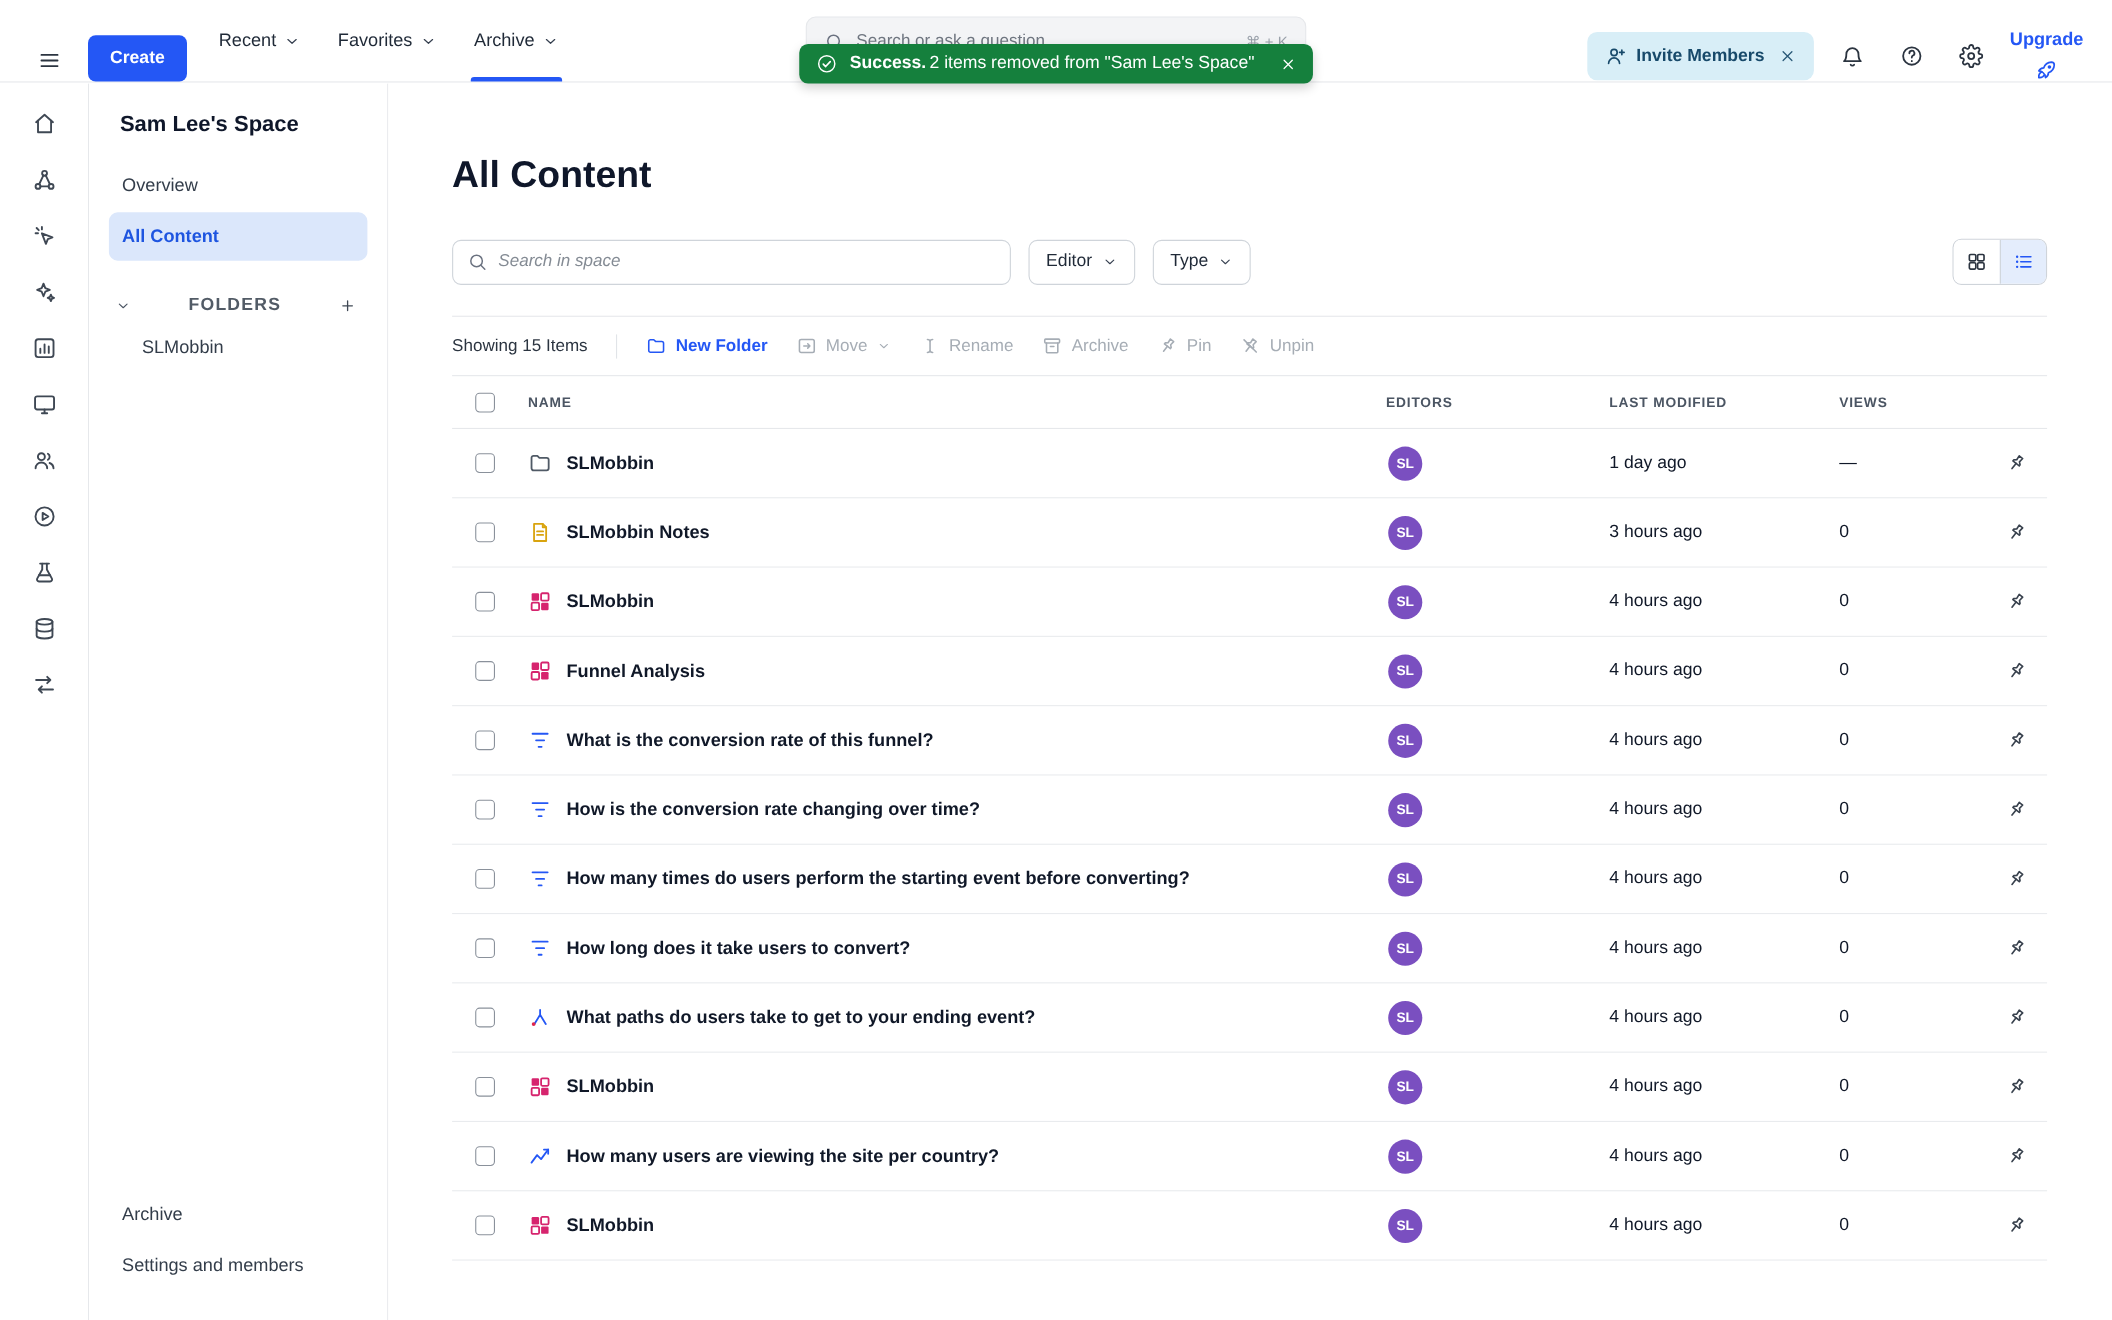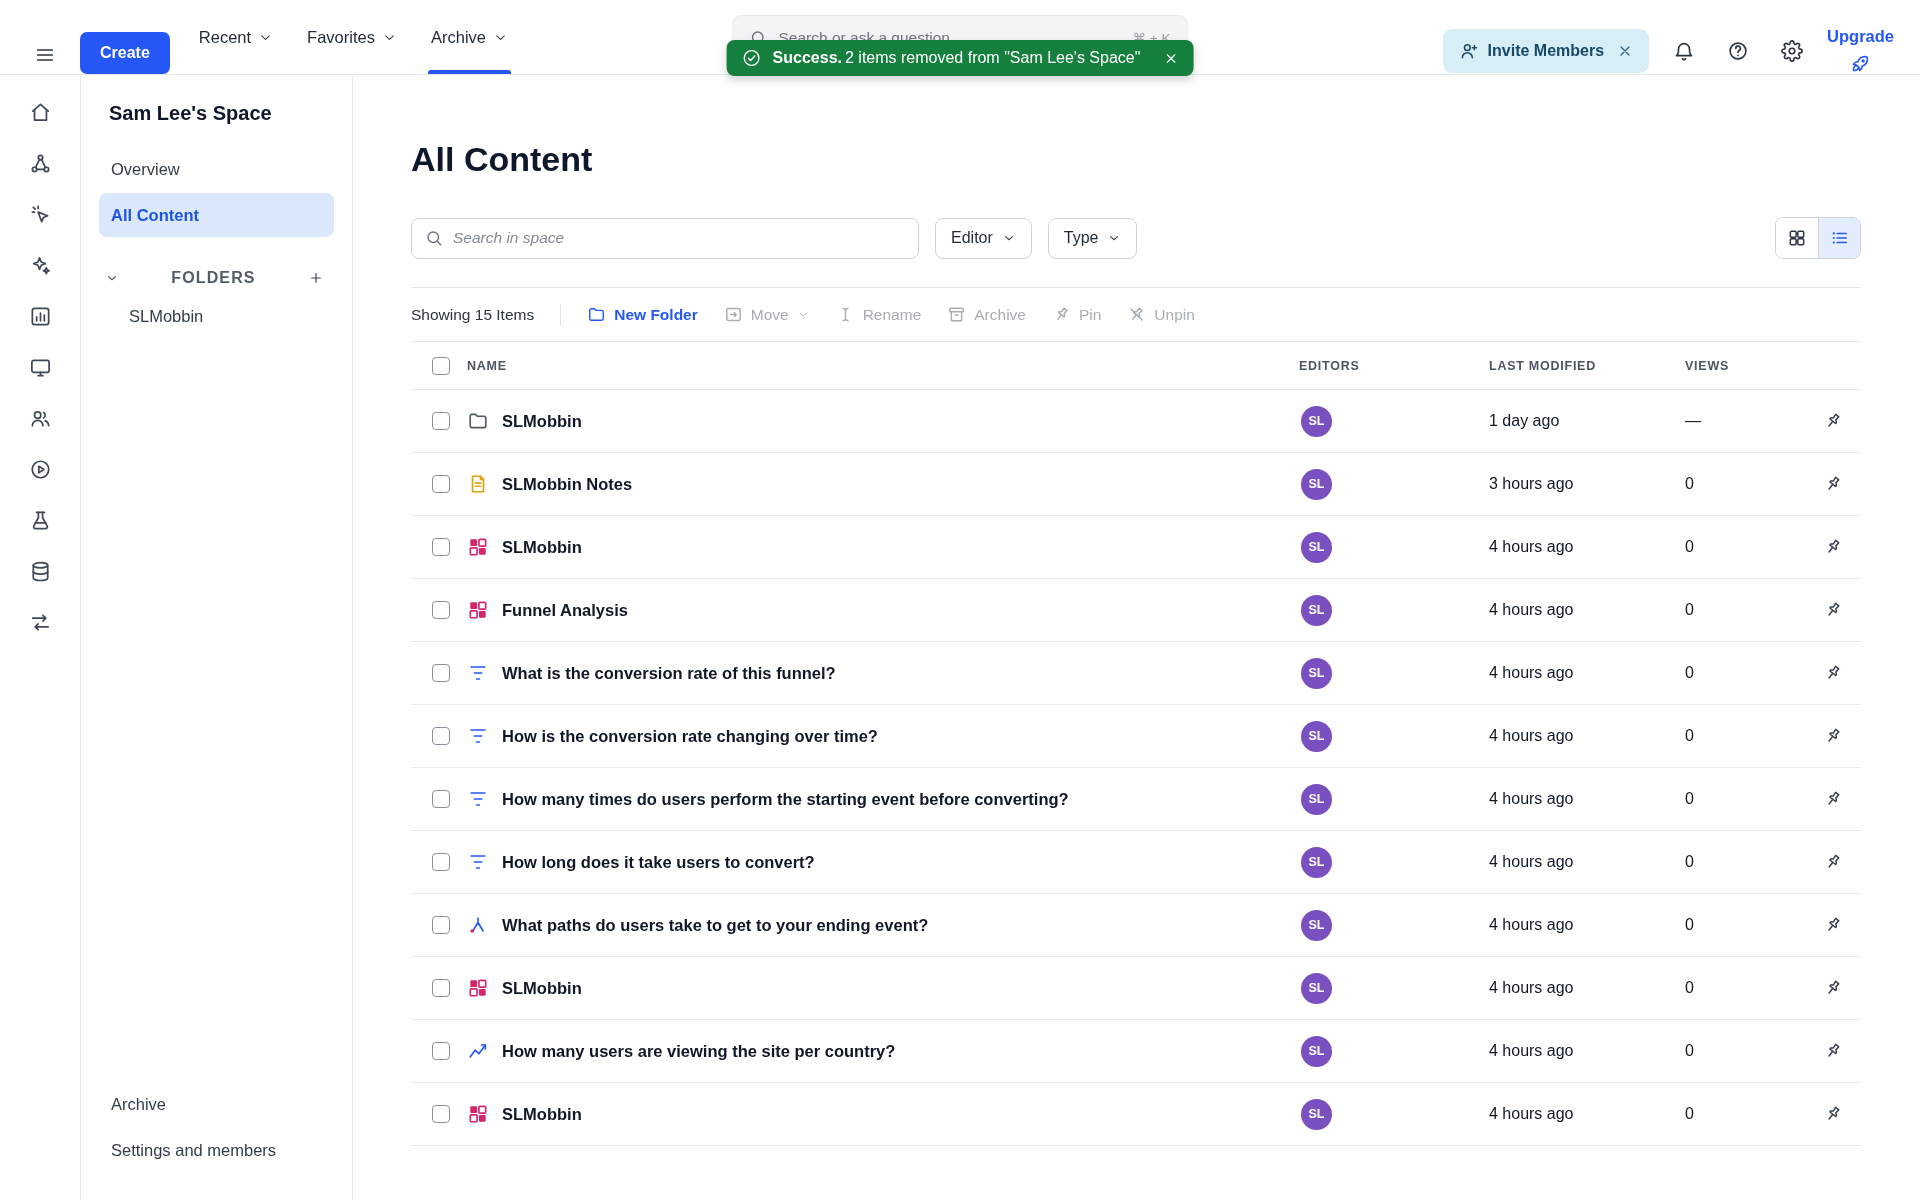--- a/index.html
+++ b/index.html
@@ -102,21 +102,21 @@
 
   .toolbar { margin-top:28px; border-top:1px solid #e6e8eb; height:54px; display:flex;
     align-items:center; gap:26px; }
   .showing { font-size:15.5px; color:#2b3440; }
   .tool-divider { width:1px; height:22px; background:#e1e4e8; }
   .tool-btn { display:flex; align-items:center; gap:8px; font-size:15.5px; color:#a6adb5; cursor:default; }
   .tool-btn [data-icon]{ width:19px; height:19px; }
   .tool-btn .chev-xs{ width:13px; height:13px; }
   .tool-btn.enabled { color:var(--accent,#2457f5); font-weight:600; cursor:pointer; }
 
-  .thead, .trow { display:grid; grid-template-columns:56px 1fr 190px 196px 120px 56px; align-items:center; }
+  .thead, .trow { display:grid; grid-template-columns:56px 1fr 190px 196px 120px 56px; align-items:center;gap:13px; }
   .thead { height:49px; border-top:1px solid #e6e8eb; border-bottom:1px solid #e6e8eb; }
   .th { font-size:12.5px; font-weight:700; letter-spacing:.06em; color:#4b5563; }
   .cell-check{ padding-left:21px; display:flex; align-items:center; }
   .checkbox { width:18px; height:18px; border:1.6px solid #8a919b; border-radius:4px;
     background:#fff; display:inline-block; cursor:pointer; }
   .trow { height:63px; border-bottom:1px solid #e9ebee; }
   .row-name { display:flex; align-items:center; gap:13px; min-width:0; padding-right:20px; }
   .row-label { font-size:16.5px; font-weight:600; color:#101828; white-space:nowrap;
     overflow:hidden; text-overflow:ellipsis; cursor:pointer; }
   .row-icon{ width:22px; height:22px; }

